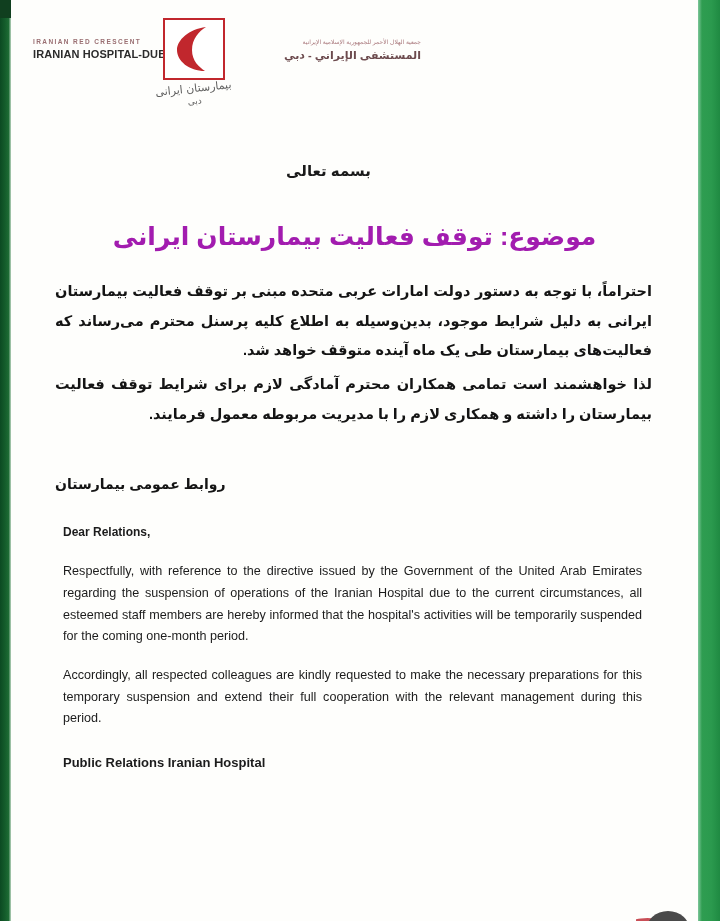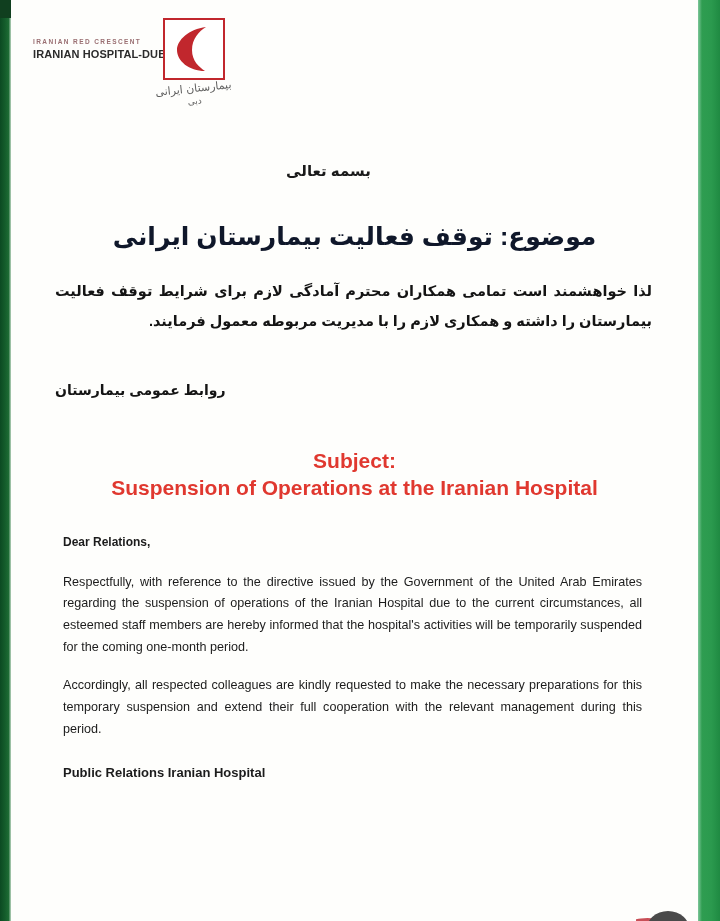--- a/index.html
+++ b/index.html
@@ -141,21 +141,21 @@
     font-weight: 600;
     padding-right: 52px;
   }
 
   .fa-title {
     margin-top: 42px;
     text-align: center;
     direction: rtl;
     font-size: 25px;
     font-weight: 700;
-    color: #0f172a;
+    color: #a21caf;
     padding: 0 25px;
   }
 
   .fa-body {
     margin: 26px 46px 0 44px;
     direction: rtl;
     text-align: justify;
     font-size: 14.5px;
     line-height: 2.05;
     color: #141414;
@@ -235,37 +235,38 @@
           <svg width="58" height="58" viewBox="0 0 58 58" aria-hidden="true">
             <path d="M41 7 C24 9 12 20 12 30 C12 41 24 51 40 51 C34 47 27 41 27 30 C27 19 34 11 41 7 Z" fill="#c1272d"></path>
           </svg>
         </div>
         <div class="logo-script">
           <div class="l1">بیمارستان ایرانی</div>
           <div class="l2">دبی</div>
         </div>
       </div>
 
+      <div class="brand-ar">
+        <div class="small">جمعية الهلال الأحمر للجمهورية الإسلامية الإيرانية</div>
+        <div class="big">المستشفى الإيراني - دبي</div>
+      </div>
 
     </div>
 
     <div class="bismillah">بسمه تعالی</div>
 
     <div class="fa-title">موضوع: توقف فعالیت بیمارستان ایرانی</div>
 
     <div class="fa-body">
+      <p>احتراماً، با توجه به دستور دولت امارات عربی متحده مبنی بر توقف فعالیت بیمارستان ایرانی به دلیل شرایط موجود، بدین‌وسیله به اطلاع کلیه پرسنل محترم می‌رساند که فعالیت‌های بیمارستان طی یک ماه آینده متوقف خواهد شد.</p>
       <p>لذا خواهشمند است تمامی همکاران محترم آمادگی لازم برای شرایط توقف فعالیت بیمارستان را داشته و همکاری لازم را با مدیریت مربوطه معمول فرمایند.</p>
     </div>
 
     <div class="fa-sign-row">روابط عمومی بیمارستان</div>
 
-    <div class="en-title">
-      <div class="l1">Subject:</div>
-      <div class="l2">Suspension of Operations at the Iranian Hospital</div>
-    </div>
 
     <div class="en-body">
       <div class="greeting">Dear Relations,</div>
       <p>Respectfully, with reference to the directive issued by the Government of the United Arab Emirates regarding the suspension of operations of the Iranian Hospital due to the current circumstances, all esteemed staff members are hereby informed that the hospital's activities will be temporarily suspended for the coming one-month period.</p>
       <p>Accordingly, all respected colleagues are kindly requested to make the necessary preparations for this temporary suspension and extend their full cooperation with the relevant management during this period.</p>
       <div class="closing">Public Relations Iranian Hospital</div>
     </div>
 
   </div>
 

